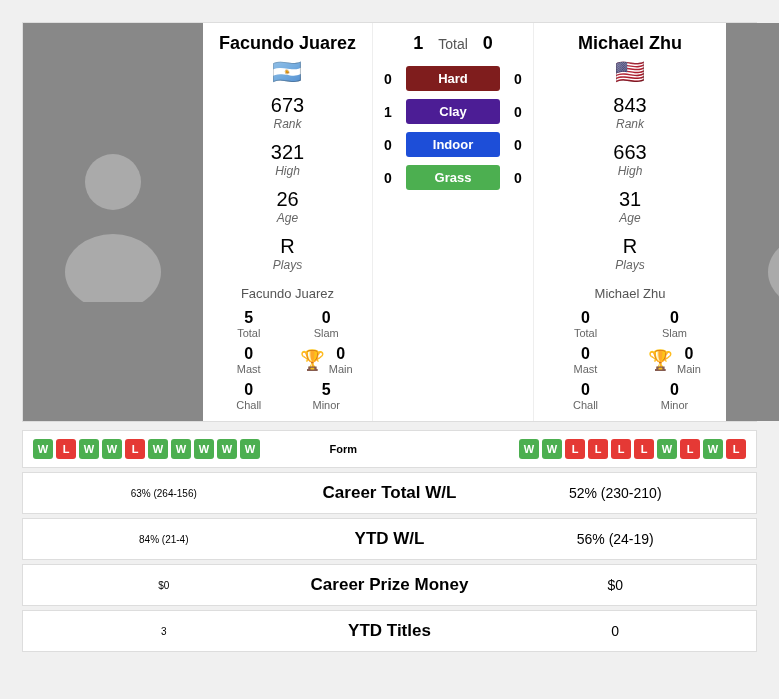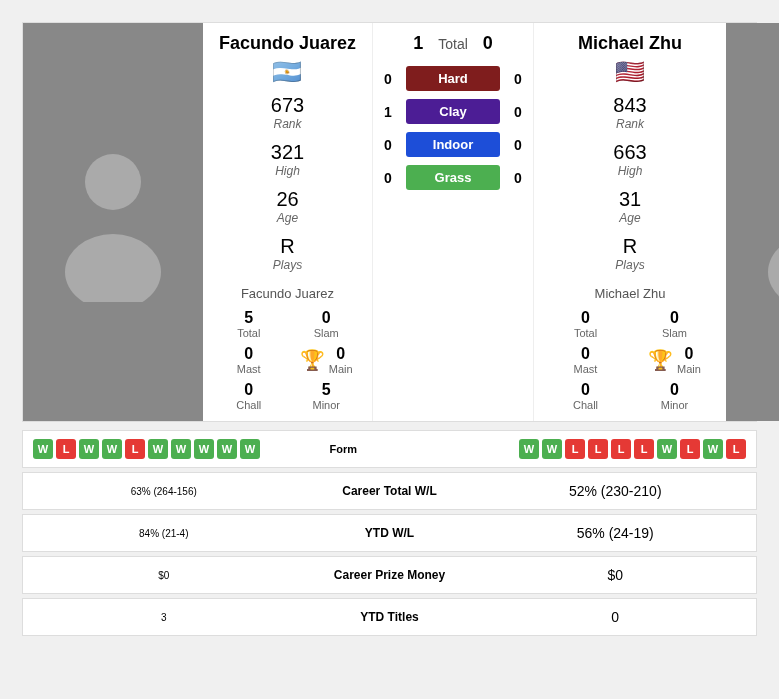--- a/index.html
+++ b/index.html
@@ -234,21 +234,21 @@
     .stats-row-left {
       flex: 1;
       text-align: center;
       font-size: 10px;
     }
 
     .stats-row-center {
       width: 200px;
       text-align: center;
       font-weight: bold;
-      font-size: 12px;
+      font-size: 17px;
       flex-shrink: 0;
     }
 
     .stats-row-right {
       flex: 1;
       text-align: center;
       font-size: 14px;
     }
   </style>
 </head>

